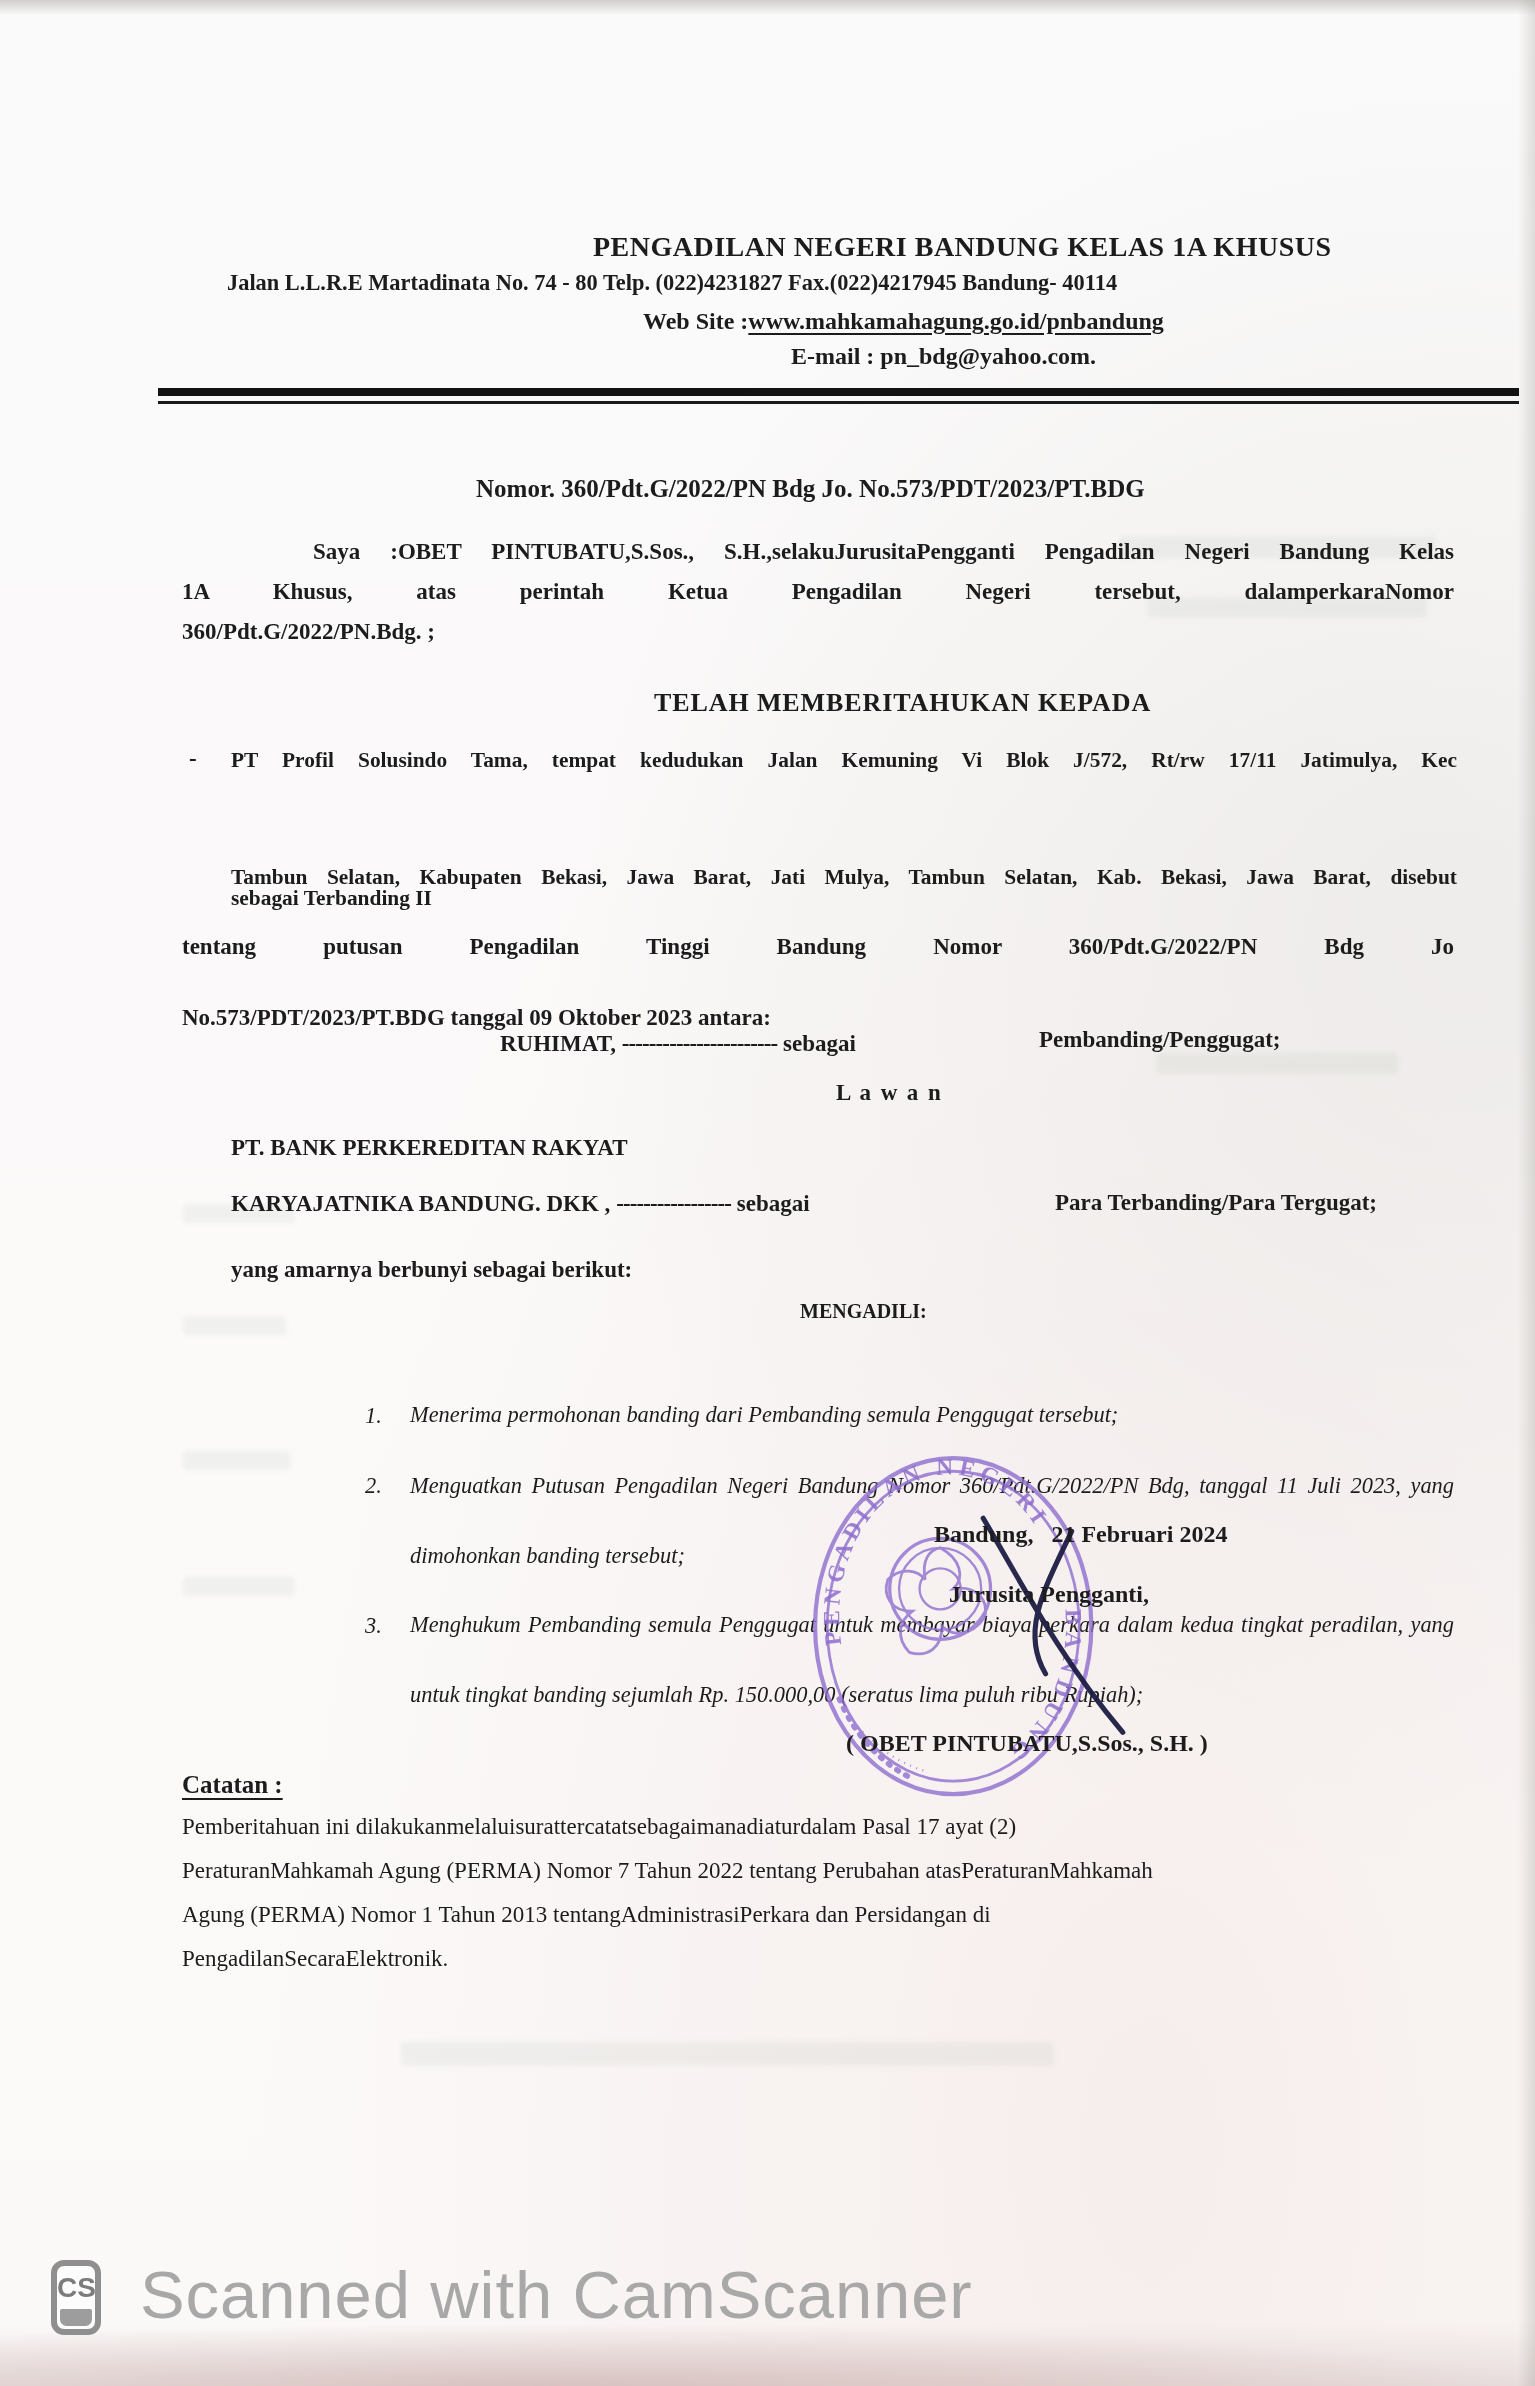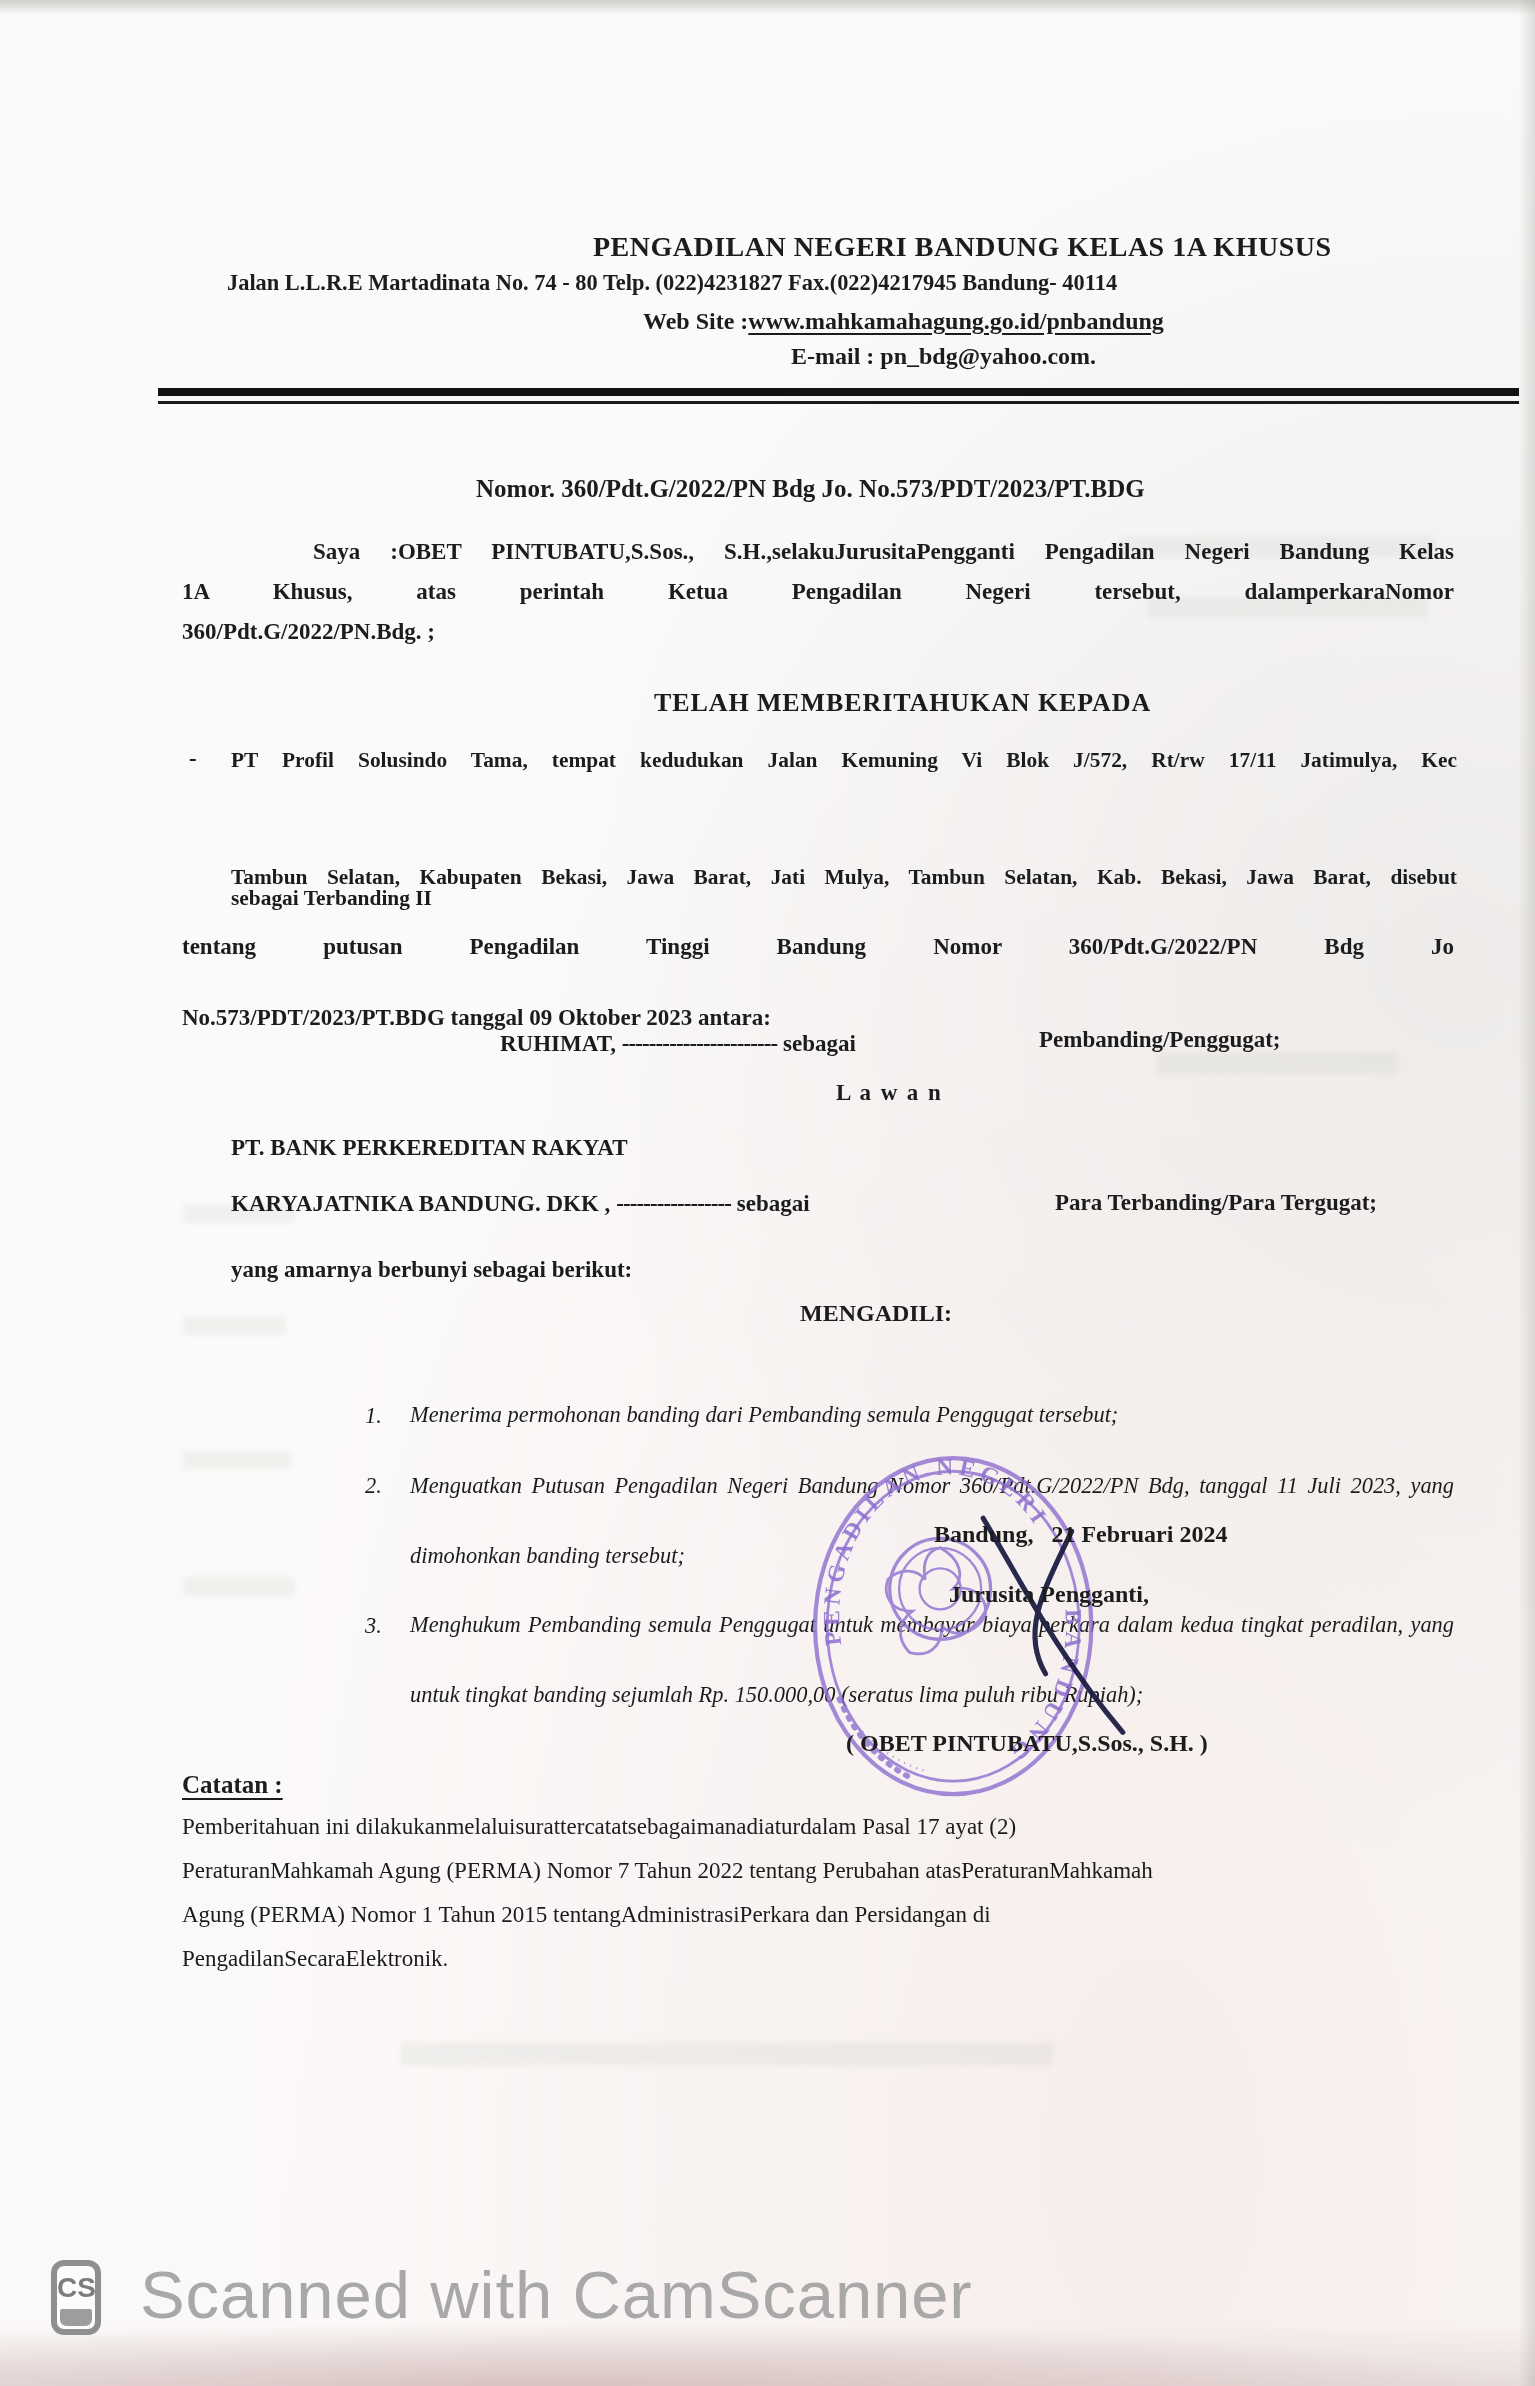--- a/index.html
+++ b/index.html
@@ -28,21 +28,21 @@
   .subtitle{left:476px;top:475px;font-size:25px;font-weight:bold;}
   .just{text-align:justify;text-align-last:justify;}
   .introline{left:182px;width:1272px;font-size:23px;font-weight:bold;}
   .telah{left:654px;top:688px;font-size:26px;font-weight:bold;letter-spacing:0.9px;}
   .recline{left:231px;width:1226px;font-size:21.4px;font-weight:bold;}
   .aboutline{left:182px;width:1272px;font-size:23px;font-weight:bold;}
   .party{font-size:23px;font-weight:bold;}
   .dashes{letter-spacing:-0.9px;}
   .vnum{left:365px;font-size:22.4px;font-style:italic;}
   .vtext{left:410px;width:1044px;font-size:22.4px;font-style:italic;line-height:70px;text-align:justify;}
-  .mengadili{left:800px;top:1300px;font-size:24px;font-weight:bold;}
+  .mengadili{left:800px;top:1300px;font-size:20px;font-weight:bold;}
   .sig{font-size:24px;font-weight:bold;white-space:pre;}
   .catlabel{left:182px;top:1771px;font-size:25px;font-weight:bold;
     text-decoration:underline;text-underline-offset:4.7px;text-decoration-thickness:1.9px;}
   .noteline{left:182px;width:1286px;font-size:23px;}
   .ghost{background:#7d8f7d;filter:blur(2.8px);opacity:.08;border-radius:3.7px;}
   .edge-top{left:0;top:0;width:1535px;height:15px;
     background:linear-gradient(to bottom,rgba(170,170,164,.55),rgba(0,0,0,0));}
   .edge-right{right:0;top:0;width:17px;height:2387px;
     background:linear-gradient(to left,rgba(170,168,162,.35),rgba(0,0,0,0));}
   .edge-bottom{left:0;top:2323px;width:1535px;height:63px;
@@ -152,21 +152,21 @@
     </g>
   </svg>
 
   <div class="abs sig" style="left:934px;top:1521px;">Bandung,   21 Februari 2024</div>
   <div class="abs sig" style="left:949px;top:1581px;">Jurusita Pengganti,</div>
   <div class="abs sig" style="left:846px;top:1730px;">( OBET PINTUBATU,S.Sos., S.H. )</div>
 
   <div class="abs catlabel">Catatan :</div>
   <div class="abs noteline" style="top:1814px;">Pemberitahuan ini dilakukanmelaluisurattercatatsebagaimanadiaturdalam Pasal 17  ayat (2)</div>
   <div class="abs noteline" style="top:1858px;">PeraturanMahkamah Agung (PERMA) Nomor 7 Tahun 2022 tentang Perubahan atasPeraturanMahkamah</div>
-  <div class="abs noteline" style="top:1902px;">Agung (PERMA) Nomor 1 Tahun 2015 tentangAdministrasiPerkara dan Persidangan di</div>
+  <div class="abs noteline" style="top:1902px;">Agung (PERMA) Nomor 1 Tahun 2013 tentangAdministrasiPerkara dan Persidangan di</div>
   <div class="abs noteline" style="top:1946px;">PengadilanSecaraElektronik.</div>
 
   <div class="abs cs-icon">
     <div class="cs-letters">CS</div>
     <div class="cs-bar"></div>
   </div>
   <div class="abs cs-text">Scanned with CamScanner</div>
 
 </div>
 

